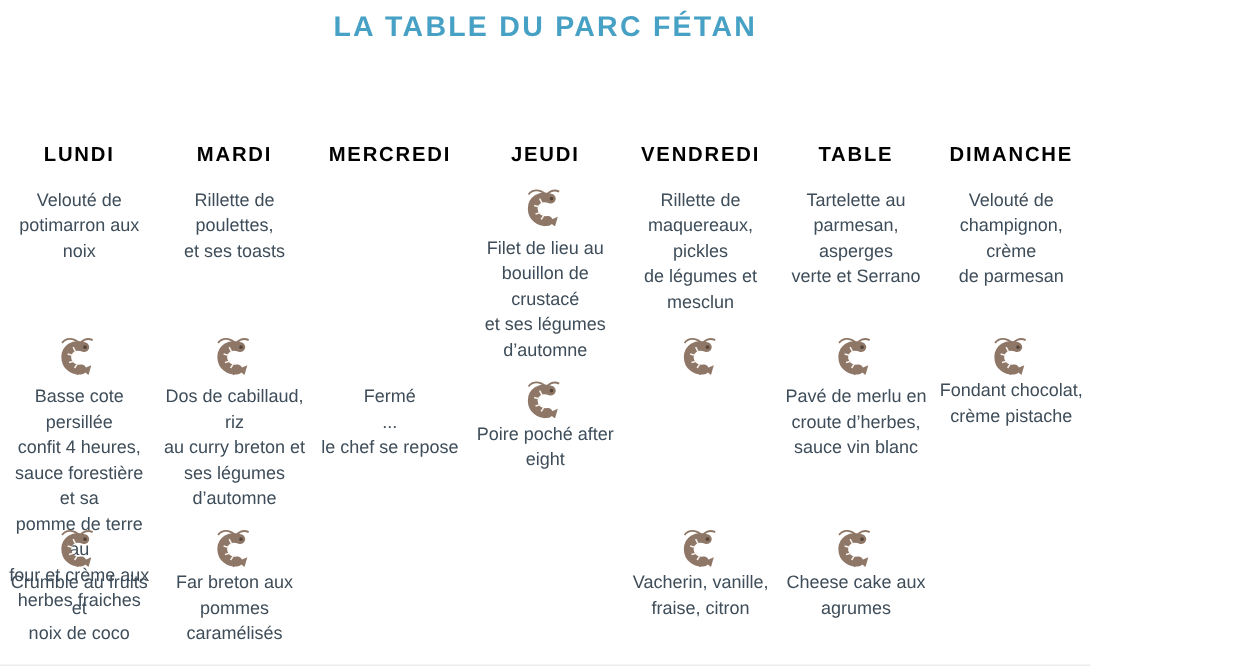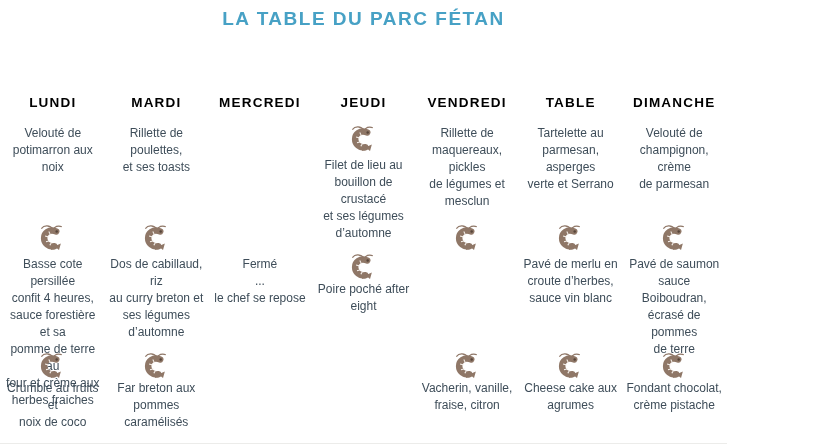--- a/index.html
+++ b/index.html
@@ -244,31 +244,20 @@
         <div class="course-text">Cheese cake aux
 agrumes</div>
       </div>
     </div>
 
     <div class="day-col">
       <div class="day-name">DIMANCHE</div>
       <div class="starter-slot course-text">Velouté de
 champignon, crème
 de parmesan</div>
-      <div class="main-slot">
-        <div class="icon-slot">
-            <svg class="shrimp">
-              <use href="#shrimp"></use>
-            </svg>
-          </div>
-        <div class="course-text">Pavé de saumon
-sauce Boiboudran,
-écrasé de pommes
-de terre</div>
-      </div>
       <div class="dessert-slot">
         <div class="icon-slot">
             <svg class="shrimp">
               <use href="#shrimp"></use>
             </svg>
           </div>
         <div class="course-text">Fondant chocolat,
 crème pistache</div>
       </div>
     </div>

